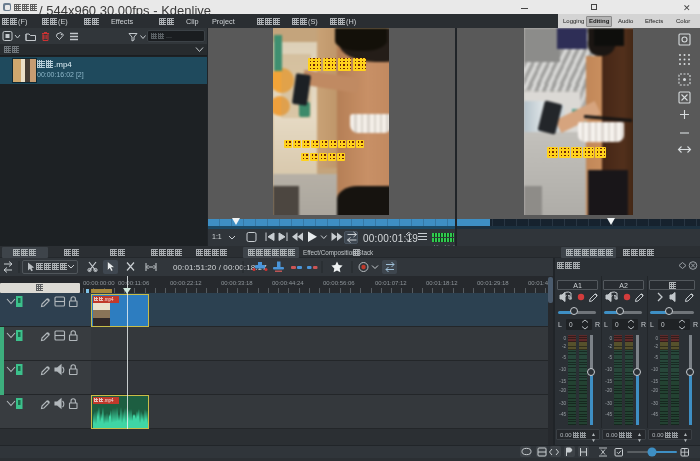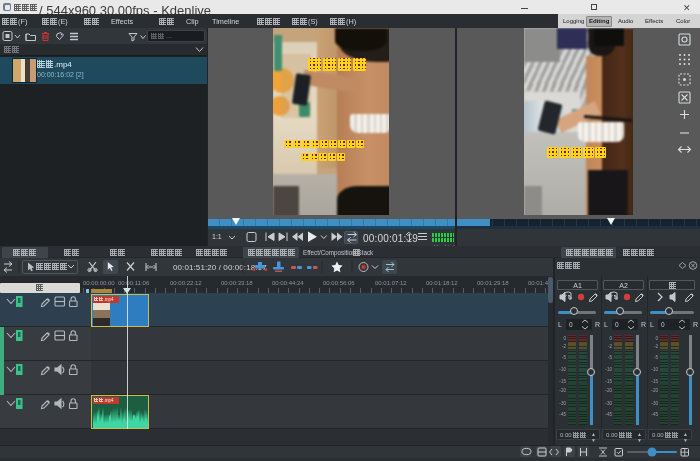--- a/index.html
+++ b/index.html
@@ -26,21 +26,21 @@
 
 <style>.mi{position:absolute;top:17px;font-size:7.3px;color:#d0d4d7}.mc i{width:7px;height:7px;margin-right:1px}</style>
 <span class="a mc" style="left:2px;top:17.5px;color:#d0d4d7"><i class="cj"></i><i class="cj"></i></span>
     <div class="mi" style="left:18px">(F)</div>
 <span class="a mc" style="left:42px;top:17.5px;color:#d0d4d7"><i class="cj"></i><i class="cj"></i></span>
     <div class="mi" style="left:58px">(E)</div>
 <span class="a mc" style="left:84px;top:17.5px;color:#d0d4d7"><i class="cj"></i><i class="cj"></i></span>
 <div class="mi" style="left:111px">Effects</div>
 <span class="a mc" style="left:159px;top:17.5px;color:#d0d4d7"><i class="cj"></i><i class="cj"></i></span>
 <div class="mi" style="left:186px">Clip</div>
-<div class="mi" style="left:212px">Timeline</div>
+<div class="mi" style="left:212px">Project</div>
 <span class="a mc" style="left:257px;top:17.5px;color:#d0d4d7"><i class="cj"></i><i class="cj"></i><i class="cj"></i></span>
 <span class="a mc" style="left:292px;top:17.5px;color:#d0d4d7"><i class="cj"></i><i class="cj"></i></span>
     <div class="mi" style="left:308px">(S)</div>
 <span class="a mc" style="left:330px;top:17.5px;color:#d0d4d7"><i class="cj"></i><i class="cj"></i></span>
     <div class="mi" style="left:346px">(H)</div>
 
 <div class="a" style="left:586px;top:15.5px;width:26px;height:11px;background:#b4b4b4;border:1px solid #8a8a8a;border-radius:1px"></div>
 <div class="a" style="left:563px;top:17.5px;font-size:6px;color:#1c1c1c">Logging</div>
 <div class="a" style="left:589px;top:17.5px;font-size:6px;color:#1c1c1c;font-weight:bold">Editing</div>
 <div class="a" style="left:618px;top:17.5px;font-size:6px;color:#1c1c1c">Audio</div>

